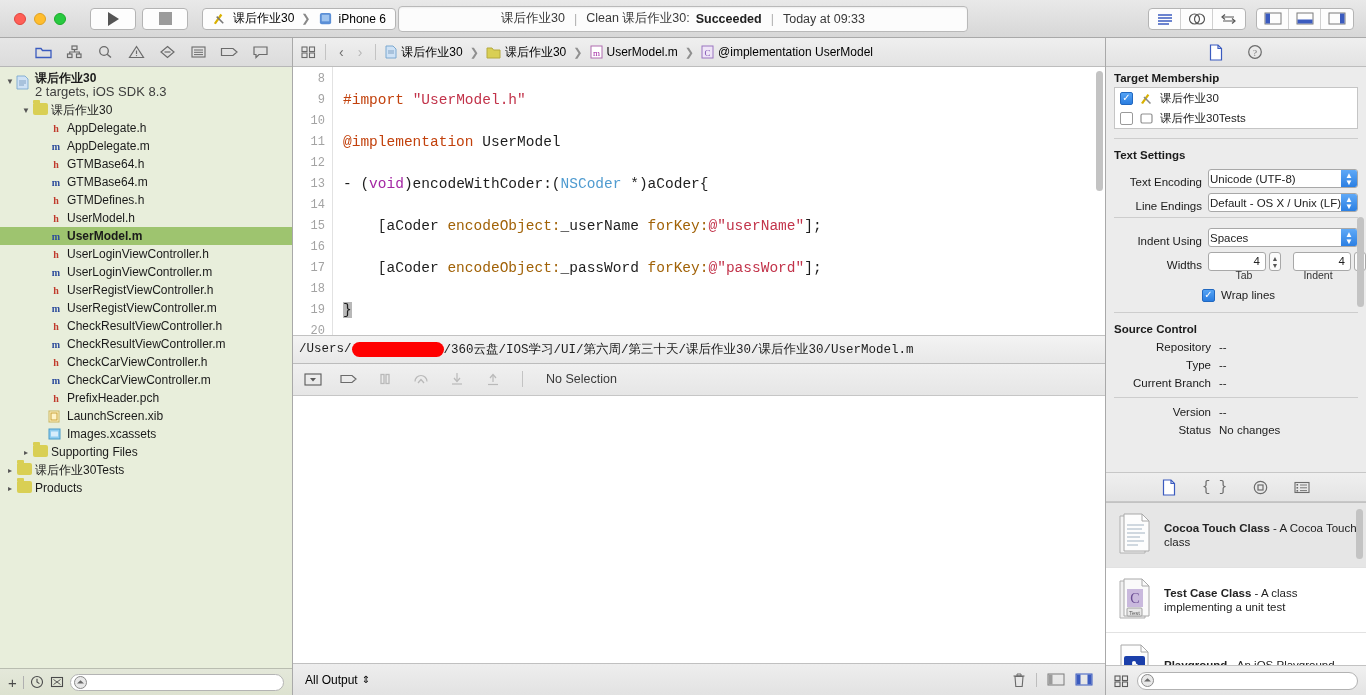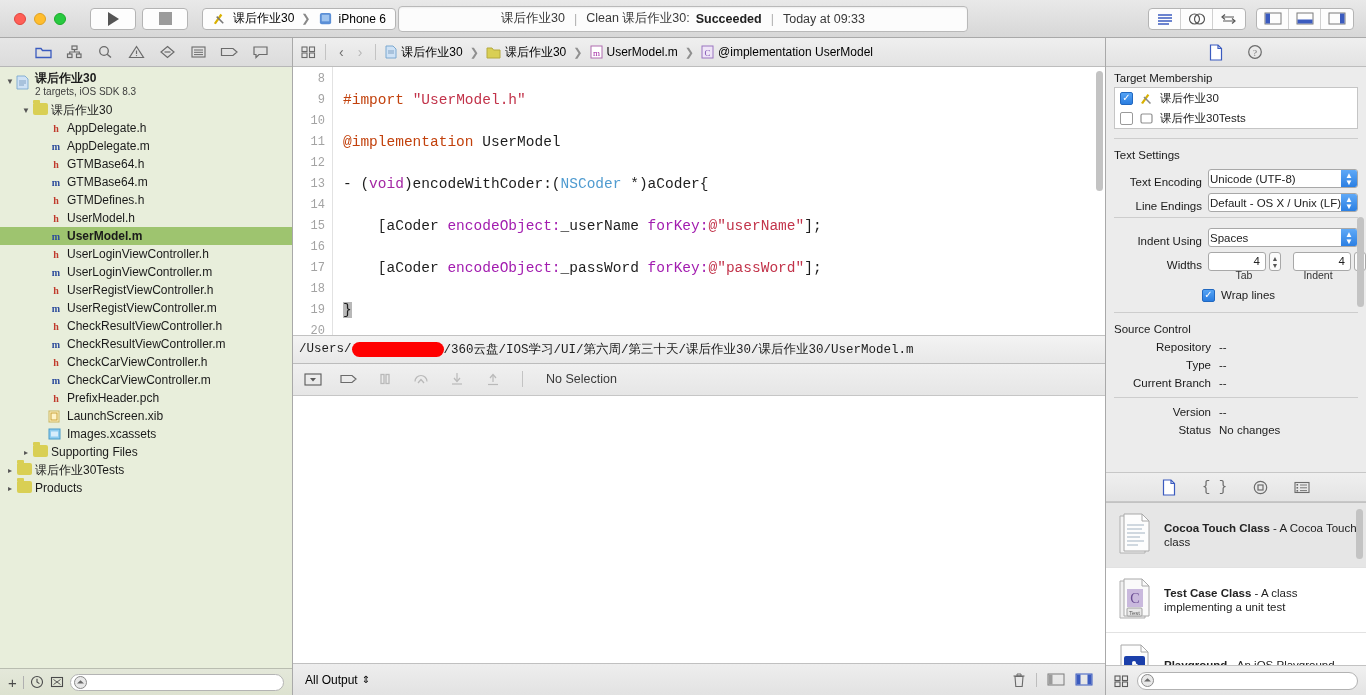--- a/index.html
+++ b/index.html
@@ -79,21 +79,21 @@
   .disc { width: 12px; text-align: center; color: #555; font-size: 8px; flex: 0 0 12px; }
   .disc.empty { visibility: hidden; }
   .ficon { width: 16px; flex: 0 0 16px; text-align: center; margin-right: 3px; font-size: 10px; font-weight: bold;
            font-family: "Liberation Serif", serif; }
   .ficon.h { color: #c0392b; }
   .ficon.m { color: #2b4b9b; }
 
   .proj-row { height: 30px; align-items: flex-start; padding-top: 1px; }
   .proj-txt { display: flex; flex-direction: column; line-height: 13px; }
   .proj-name { font-weight: bold; font-size: 12px; }
-  .proj-sub { font-size: 10px; color: #3d3d3d; }
+  .proj-sub { font-size: 13px; color: #3d3d3d; }
 
   .folder { width: 15px; height: 12px; background: #d9cf54; border-radius: 1px 2px 2px 2px; position: relative; display:inline-block; }
   .folder::before { content:''; position:absolute; top:-3px; left:0; width:7px; height:3px; background:#d9cf54; border-radius:1px 1px 0 0;}
 
   .nav-filter { height: 27px; flex:0 0 27px; background: linear-gradient(to bottom,#e4e8da,#dde2d0);
                 border-top: 1px solid #b9bdb0; display: flex; align-items: center; gap: 6px; padding: 0 8px; }
   .filter-field { flex: 1; height: 17px; background: #fff; border: 1px solid #b4b4b4; border-radius: 9px;
                   display:flex; align-items:center; padding-left: 3px; }
 
   
@@ -111,21 +111,21 @@
             text-align: right; padding-right: 7px; padding-top: 2px; }
   .gutter div { height: 21px; line-height: 21px; font-size: 12px; color: #a3a3a3;
                 font-family: "Liberation Mono", monospace; }
   .code { flex: 1; padding-top: 2px; padding-left: 10px; font-family: "Liberation Mono", monospace;
           font-size: 14.5px; color: #1d1d1d; overflow: hidden; }
   .code div { height: 21px; line-height: 21px; white-space: pre; }
   .k  { color: #a427a4; }          
   .pp { color: #c2410c; }          
   .st { color: #c2334a; }          
   .ty { color: #4f9bd0; }          
-  .mt { color: #a21caf; }          
+  .mt { color: #a16207; }          
   .cursorblk { background: #b8b8b8; }
 
   .editor-scroll { position: absolute; right: 2px; top: 4px; width: 7px; height: 120px;
                    background: #c3c3c3; border-radius: 4px; }
   .path-bar { height: 28px; flex: 0 0 28px; background: linear-gradient(to bottom,#f3f3f3,#e8e8e8);
               border-top: 1px solid #c2c2c2; display: flex; align-items: center; padding-left: 6px;
               font-family: "Liberation Mono", monospace; font-size: 12.5px; color: #1d1d1d; position: relative;}
   .redact { display:inline-block; width: 92px; height: 15px; background: #f00; border-radius: 8px; vertical-align: -3px;}
 
   .debug-bar { height: 33px; flex: 0 0 33px; background: linear-gradient(to bottom,#f0f0f0,#e6e6e6);
@@ -140,21 +140,21 @@
   .cb-right { margin-left: auto; display: flex; align-items: center; gap: 10px; }
 
   
   .utilities { width: 260px; flex: 0 0 260px; display: flex; flex-direction: column; background: #ececec; }
   .util-top { height: 29px; flex:0 0 29px; background: linear-gradient(to bottom,#efefef,#e3e3e3);
               border-bottom: 1px solid #bdbdbd; display: flex; align-items: center; justify-content: center; gap: 24px; }
   .insp { flex: 0 0 405px; overflow: hidden; background: #ececec; position: relative; font-size: 11.5px; color: #222; }
   .insp-scroll { position: absolute; right: 2px; top: 150px; width: 7px; height: 90px; background: #c3c3c3; border-radius: 4px;}
   .ipath { height: 22px; display: flex; align-items: center; justify-content: center; position: relative;
            border-bottom: 1px solid #cfcfcf; font-size: 11.5px; }
-  .sect-head { font-weight: normal; font-size: 11.5px; padding: 5px 8px 3px 8px; color: #1a1a1a; }
+  .sect-head { font-weight: bold; font-size: 11.5px; padding: 5px 8px 3px 8px; color: #1a1a1a; }
   .tm-box { background: #fff; border: 1px solid #c5c5c5; margin: 0 8px; }
   .tm-row { height: 20px; display: flex; align-items: center; gap: 6px; padding-left: 5px; font-size: 11.5px; }
   .cbx { width: 13px; height: 13px; border: 1px solid #9a9a9a; border-radius: 2px; background: #fff; flex: 0 0 13px;
          display: flex; align-items: center; justify-content: center; }
   .cbx.on { background: linear-gradient(to bottom,#54a3f5,#2a7de0); border-color: #2168c0; }
   .cbx.on::after { content: '✓'; color: #fff; font-size: 10px; line-height: 1; }
   .frm-row { display: flex; align-items: flex-end; height: 24px; padding: 0 8px; gap: 6px; }
   .frm-lbl { width: 88px; text-align: right; font-size: 11.5px; color: #1a1a1a; flex: 0 0 88px; }
   .popup { flex: 1; height: 19px; background: #fff; border: 1px solid #a8a8a8; border-radius: 3px;
            display: flex; align-items: center; padding-left: 1px; font-size: 11.5px; position: relative; overflow: hidden;}

